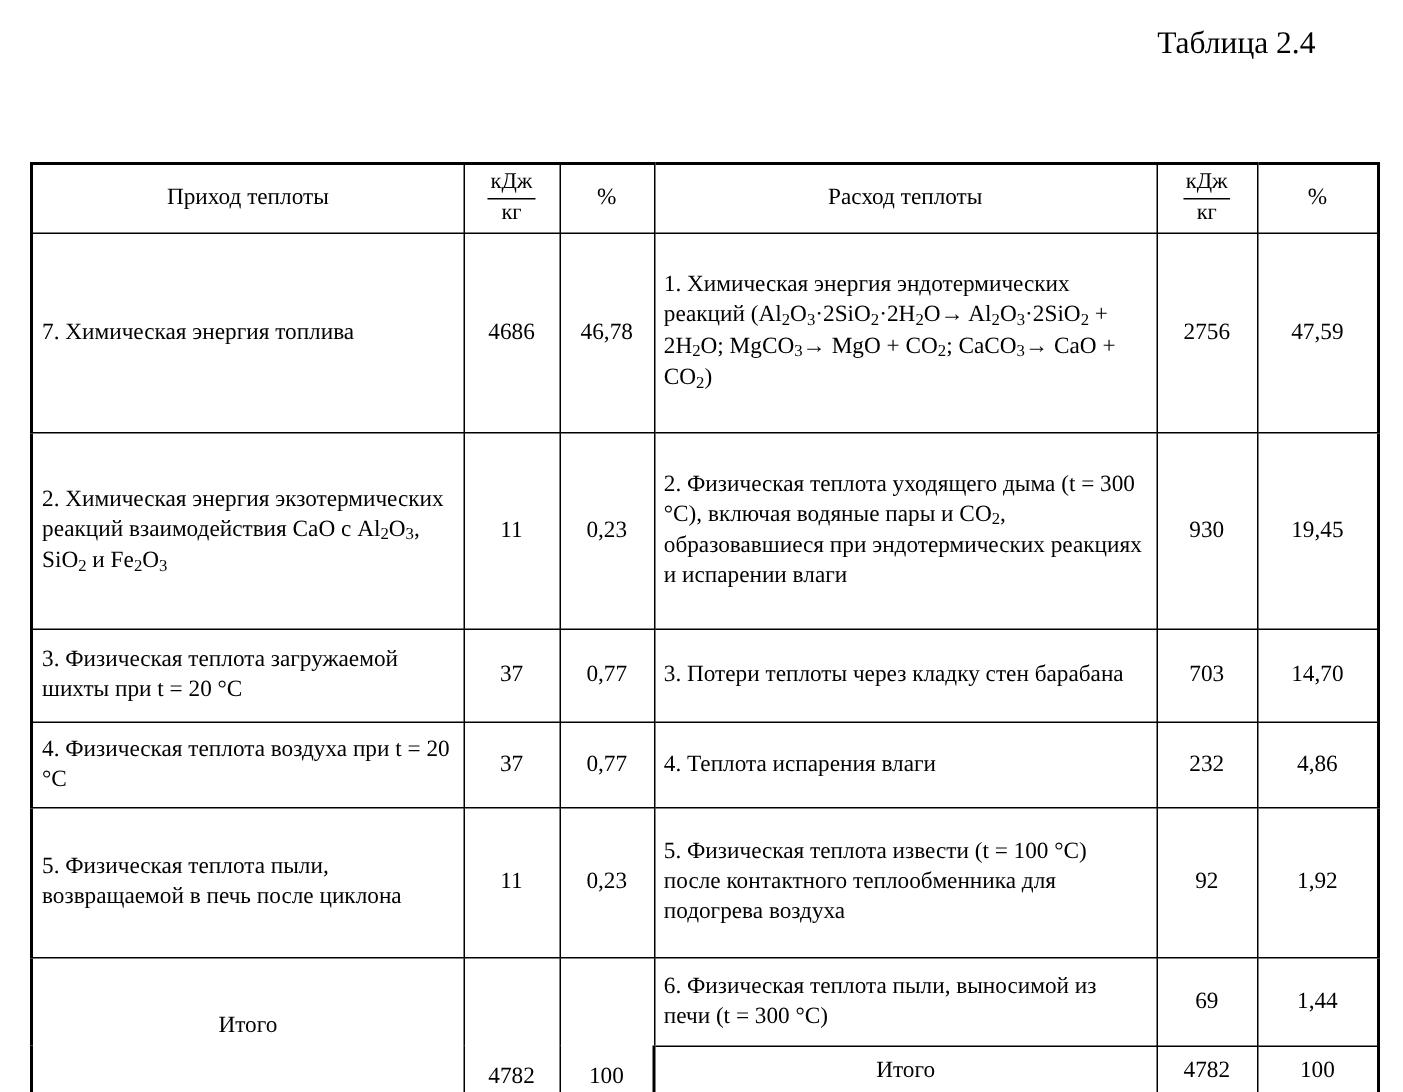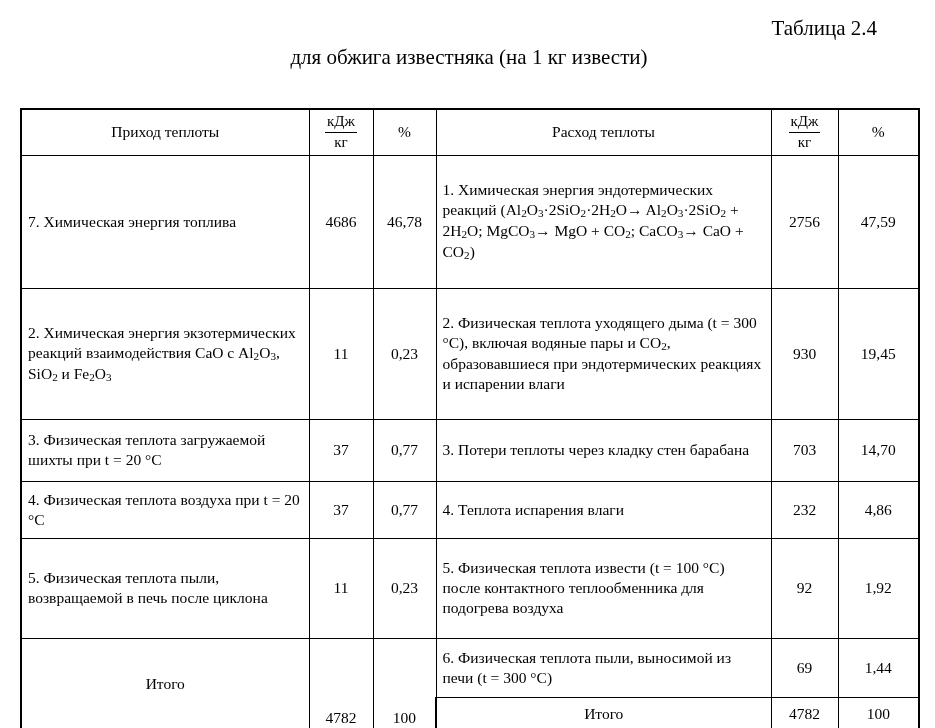--- a/index.html
+++ b/index.html
@@ -107,21 +107,20 @@
   sub { font-size: 0.72em; vertical-align: -0.22em; }
 </style>
 </head>
 <body>
 
 <div class="page">
 
   <div class="table-number">Таблица 2.4</div>
 
   <div class="title-block">
-    <span class="title-line">для обжига известняка (на 1 кг извести)</span>
   </div>
 
   <table class="balance-table">
     <colgroup>
       <col class="c-desc-l">
         <col class="c-kj-l">
         <col class="c-pct-l">
       <col class="c-desc-r">
         <col class="c-kj-r">
         <col class="c-pct-r">

